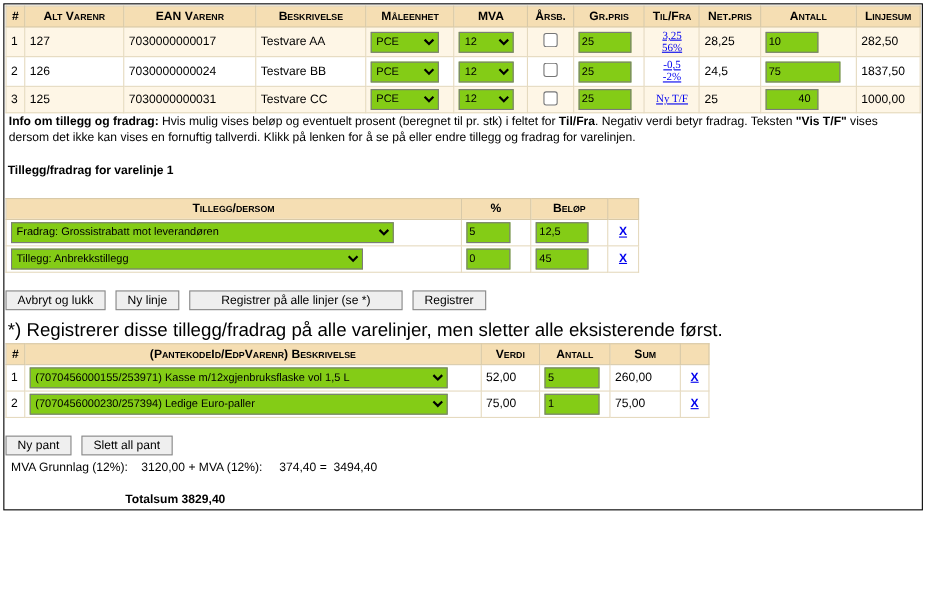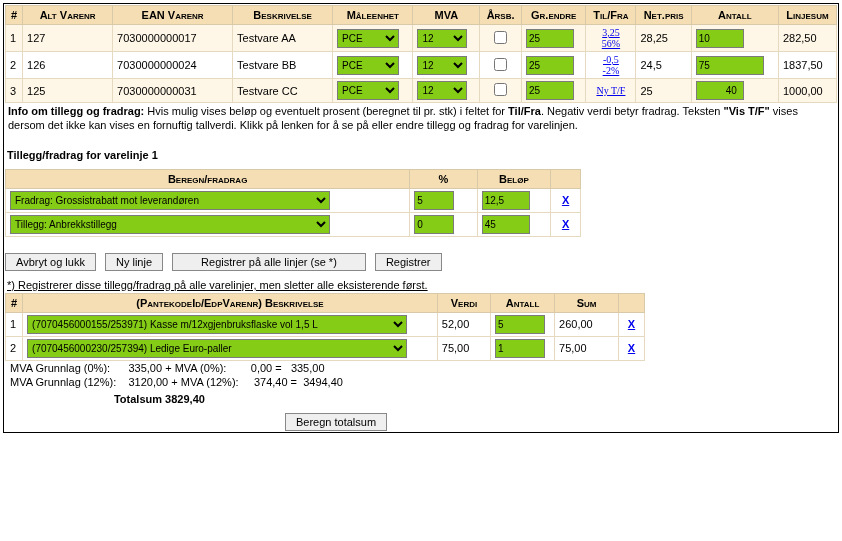--- a/index.html
+++ b/index.html
@@ -39,54 +39,54 @@
     font-size: 10px;
     border: 1px solid #7b7b7b;
     background: #84cc16;
     height: 19px;
   }
   input[type=text] { padding: 1px 2px; }
   input[type=checkbox] { margin: 0; }
   .link { color: #0000EE; text-decoration: underline; cursor: pointer; font-family: Liberation Serif, serif; }
   .x-link { color: #0000EE; font-weight: bold; text-decoration: underline; cursor: pointer; padding: 0 4px; }
   .info { font-size: 11px; padding: 2px 3px 6px 3px; line-height: 1.25; }
-  .section-title { font-weight: bold; padding: 10px 0 8px 2px; font-size: 11px; }
+  .section-title { font-weight: bold; padding: 10px 0 19px 2px; font-size: 11px; }
   .btnrow { padding: 16px 0 4px 0; }
   button {
     font-family: Verdana, Geneva, sans-serif;
     font-size: 11px;
     background: #EFEFEF;
     border: 1px solid #888;
     padding: 2px 10px;
     cursor: pointer;
     margin-right: 6px;
   }
-  .note { font-size: 11px; padding: 4px 0 2px 2px; text-decoration: underline; }
+  .note { font-size: 17px; padding: 4px 0 2px 2px; }
   .sumline { white-space: pre; font-size: 11px; padding: 1px 2px; }
-  .sumtotal { font-weight: bold; white-space: pre; font-size: 11px; padding: 4px 2px 2px 2px; }
+  .sumtotal { font-weight: bold; white-space: pre; font-size: 11px; padding: 4px 2px 2px 2px; margin-top: 12px; }
   .subtable { width: auto; }
   .til-cell { font-size: 10px; line-height: 1.1; text-align: center; }
   .calc-row { padding-top: 6px; padding-left: 280px; }
 </style>
 </head>
 <body>
 
 <div class="main-border">
 
 <table>
 <thead>
   <tr>
     <th>#</th>
     <th style="width:90px">Alt Varenr</th>
     <th style="width:120px">EAN Varenr</th>
     <th style="width:100px">Beskrivelse</th>
     <th>Måleenhet</th>
     <th>MVA</th>
     <th>Årsb.</th>
-    <th>Gr.endre</th>
+    <th>Gr.pris</th>
     <th>Til/Fra</th>
     <th>Net.pris</th>
     <th>Antall</th>
     <th>Linjesum</th>
   </tr>
 </thead>
 <tbody id="lines-body">
         <tr class="odd">
     <td>1</td>
     <td>127</td>
@@ -133,29 +133,29 @@
 </table>
 
 <div class="info">
   <b>Info om tillegg og fradrag:</b><span> Hvis mulig vises beløp og eventuelt prosent (beregnet til pr. stk) i feltet for </span><b>Til/Fra</b><span>. Negativ verdi betyr fradrag. Teksten </span><b>"Vis T/F"</b><span> vises dersom det ikke kan vises en fornuftig tallverdi. Klikk på lenken for å se på eller endre tillegg og fradrag for varelinjen.</span>
 </div>
 
 <div class="section-title">Tillegg/fradrag for varelinje 1</div>
 <table class="subtable" style="width:576px">
 <thead>
   <tr>
-    <th style="width:330px">Beregn/fradrag</th>
+    <th style="width:330px">Tillegg/dersom</th>
     <th style="width:55px">%</th>
     <th style="width:60px">Beløp</th>
     <th style="width:20px;border-left:none"></th>
   </tr>
 </thead>
 <tbody id="tf-body">
         <tr class="even">
-    <td><select style="width:320px"><option>Fradrag: Grossistrabatt mot leverandøren</option></select></td>
+    <td><select style="width:348px"><option>Fradrag: Grossistrabatt mot leverandøren</option></select></td>
     <td><input type="text" style="width: 40px;" value="5"></td>
     <td><input type="text" style="width: 48px;" value="12,5"></td>
     <td class="center"><span class="x-link">X</span></td>
         </tr>
         <tr class="even">
     <td><select style="width:320px"><option>Tillegg: Anbrekkstillegg</option></select></td>
     <td><input type="text" style="width: 40px;" value="0"></td>
     <td><input type="text" style="width: 48px;" value="45"></td>
     <td class="center"><span class="x-link">X</span></td>
         </tr>
@@ -194,21 +194,21 @@
     <td>2</td>
     <td><select style="width:380px"><option>(7070456000230/257394) Ledige Euro-paller</option></select></td>
     <td class="num">75,00</td>
     <td><input type="text" style="width: 50px;" value="1"></td>
     <td class="num">75,00</td>
     <td class="center"><span class="x-link">X</span></td>
         </tr>
       </tbody>
 </table>
 
-
-<div class="sumline"> MVA Grunnlag (0%):      335,00 + MVA (0%):        0,00 =   335,00</div>
+<div class="btnrow">
+  <button>Ny pant</button>
+  <button>Slett all pant</button>
+</div>
+
 <div class="sumline"> MVA Grunnlag (12%):    3120,00 + MVA (12%):     374,40 =  3494,40</div>
 <div class="sumtotal">                                   Totalsum 3829,40</div>
-<div class="calc-row">
-  <button>Beregn totalsum</button>
-</div>
 
 </div>
 
 </body></html>

